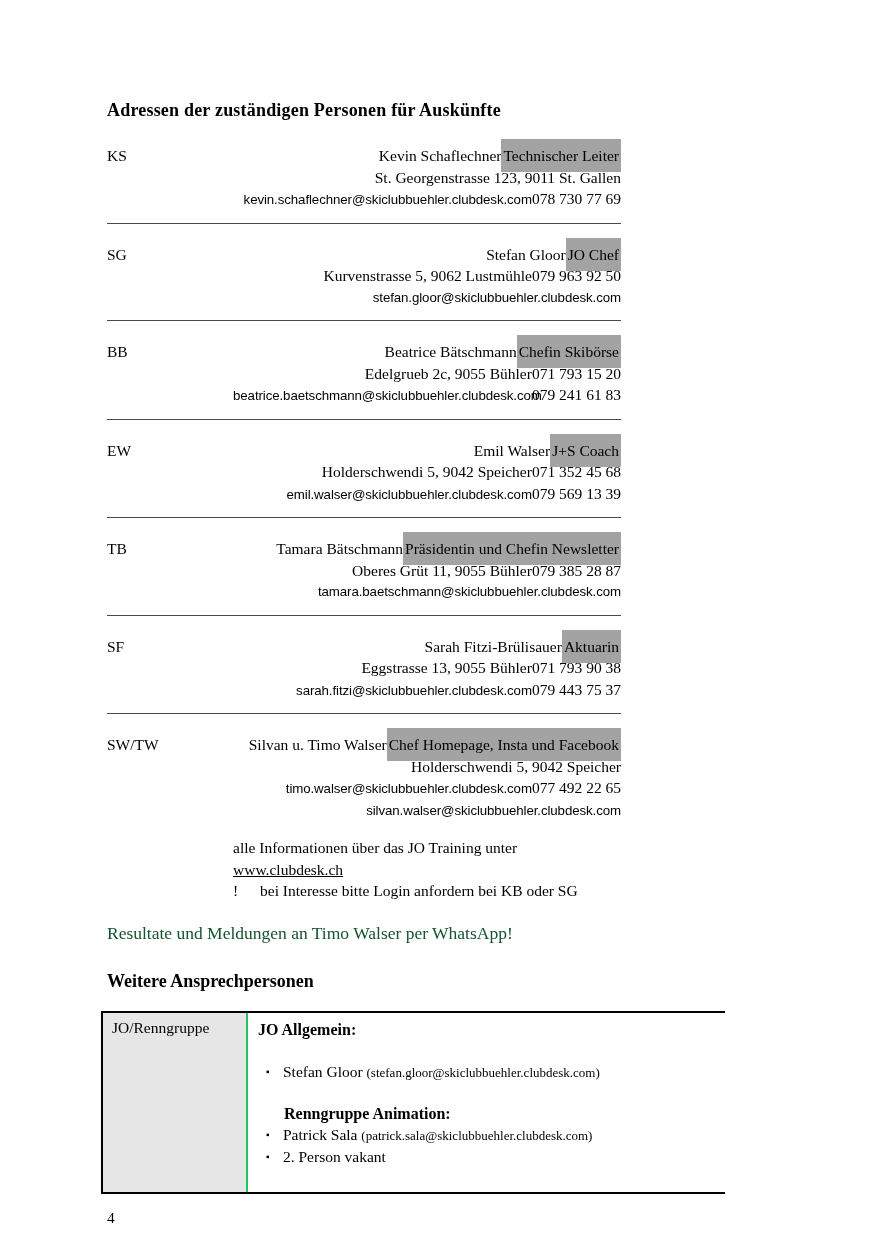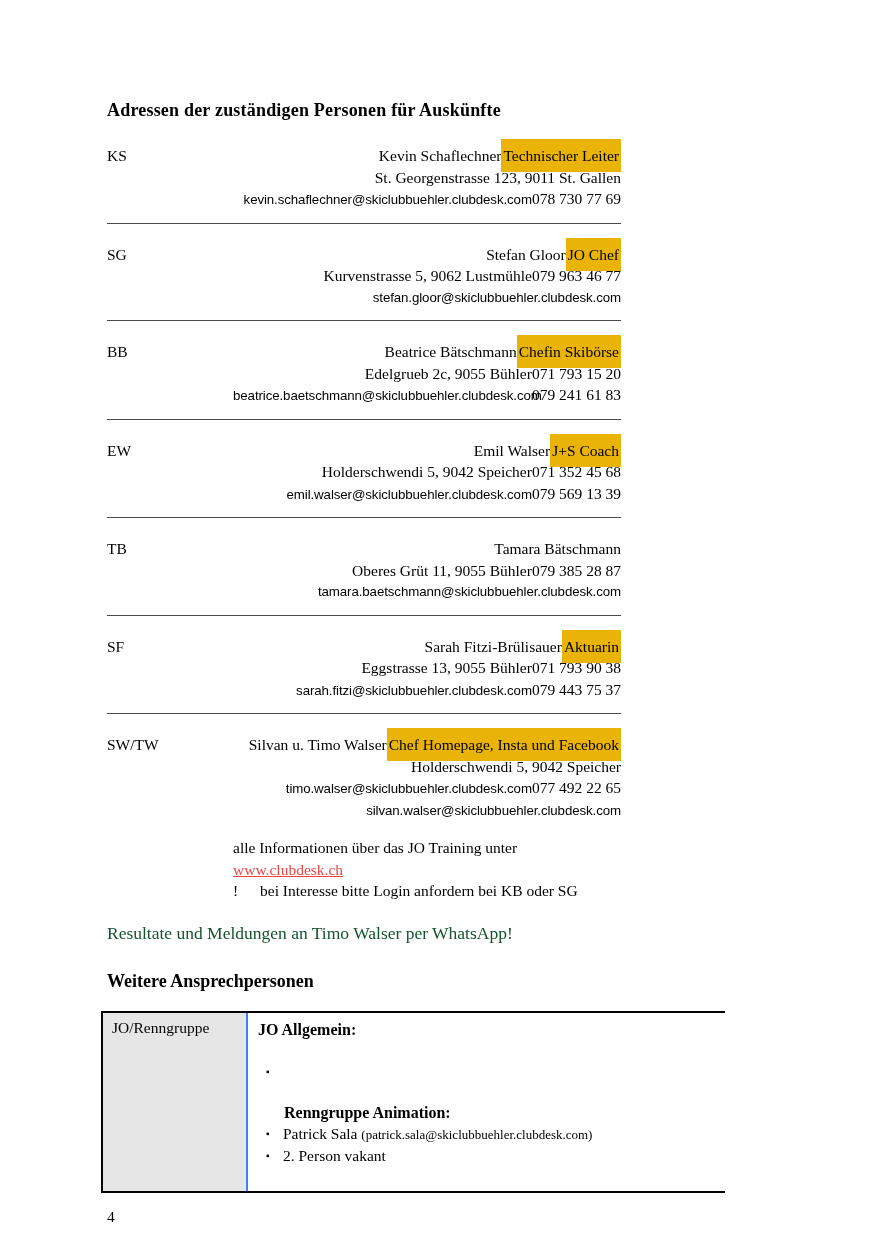--- a/index.html
+++ b/index.html
@@ -10,29 +10,29 @@
   }
   .page{position:relative;width:725px;height:1259px;overflow:hidden;}
   .content{padding:99px 104px 0 107px;box-sizing:border-box;}
   .doc-title{font-size:18px;font-weight:bold;line-height:22px;letter-spacing:.2px;}
   .contacts{margin-top:24px;}
   .crow{display:flex;align-items:baseline;line-height:21.5px;font-size:15.5px;}
   .col-init{flex:0 0 126px;}
   .col-main{flex:1 1 auto;min-width:0;text-align:right;}
   .col-right{flex:0 0 auto;text-align:right;white-space:nowrap;}
   .email{font-family:"Liberation Sans", sans-serif;font-size:13.3px;letter-spacing:-0.1px;}
-  .hl{background:#eab308;padding:8px 2px;}
+  .hl{background:#a3a3a3;padding:8px 2px;}
   .sep{border-top:1px solid #4a4a4a;height:0;margin:12px 0 20px 0;}
   .info{margin-top:16px;padding-left:126px;font-size:15.5px;line-height:21.5px;}
-  .link{color:#ef4444;text-decoration:underline;cursor:pointer;}
+  .link{color:#000000;text-decoration:underline;cursor:pointer;}
   .bang{display:inline-block;width:27px;}
   .alert-line{margin-top:19px;font-size:17.5px;line-height:24px;color:#14532d;}
   .section-heading{margin-top:25px;font-size:18px;font-weight:bold;line-height:22px;}
   .contact-table{display:flex;margin:19px 0 0 -6px;width:678px;border:2px solid #000;box-sizing:border-box;}
-  .tcell-label{flex:0 0 145px;background:#e6e6e6;border-right:2px solid #3b82f6;
+  .tcell-label{flex:0 0 145px;background:#e6e6e6;border-right:2px solid #22c55e;
     padding:5px 6px 0 9px;font-size:15.5px;line-height:20px;box-sizing:border-box;}
   .tcell-body{flex:1 1 auto;padding:6px 12px 24px 10px;}
   .tbl-title{font-size:16px;font-weight:bold;line-height:21px;}
   .sub-title{margin:20px 0 0 26px;}
   .bullet-row{display:flex;margin-left:8px;line-height:21px;font-size:15.5px;}
   .bullet-row.first-gap{margin-top:21px;}
   .bullet-glyph{flex:0 0 17px;font-size:10px;line-height:21px;}
   .email-paren{font-size:13px;}
   .page-number{margin-top:13px;font-size:15.5px;line-height:21px;}
 </style>
@@ -67,21 +67,21 @@
 
       <div>
         <div class="crow">
           <div class="col-init">SG</div>
           <div class="col-main">Stefan Gloor</div>
           <div class="col-right"><span class="hl">JO Chef</span></div>
         </div>
         <div class="crow">
           <div class="col-init"></div>
           <div class="col-main">Kurvenstrasse 5, 9062 Lustmühle</div>
-          <div class="col-right">079 963 46 77</div>
+          <div class="col-right">079 963 92 50</div>
         </div>
         <div class="crow">
           <div class="col-init"></div>
           <div class="col-main email">stefan.gloor@skiclubbuehler.clubdesk.com</div>
           <div class="col-right"></div>
         </div>
       </div>
       <div class="sep"></div>
 
       <div>
@@ -119,20 +119,21 @@
           <div class="col-main email">emil.walser@skiclubbuehler.clubdesk.com</div>
           <div class="col-right">079 569 13 39</div>
         </div>
       </div>
       <div class="sep"></div>
 
       <div>
         <div class="crow">
           <div class="col-init">TB</div>
           <div class="col-main">Tamara Bätschmann</div>
+          <div class="col-right"><span class="hl">Präsidentin und Chefin Newsletter</span></div>
         </div>
         <div class="crow">
           <div class="col-init"></div>
           <div class="col-main">Oberes Grüt 11, 9055 Bühler</div>
           <div class="col-right">079 385 28 87</div>
         </div>
         <div class="crow">
           <div class="col-init"></div>
           <div class="col-main email">tamara.baetschmann@skiclubbuehler.clubdesk.com</div>
           <div class="col-right"></div>
@@ -191,20 +192,21 @@
     <div class="alert-line">Resultate und Meldungen an Timo Walser per WhatsApp!</div>
 
     <div class="section-heading">Weitere Ansprechpersonen</div>
 
     <div class="contact-table">
       <div class="tcell-label">JO/Renngruppe</div>
       <div class="tcell-body">
         <div class="tbl-title">JO Allgemein:</div>
         <div class="bullet-row first-gap">
           <span class="bullet-glyph">▪</span>
+          <span><span>Stefan Gloor </span><span class="email-paren">(stefan.gloor@skiclubbuehler.clubdesk.com)</span></span>
         </div>
         <div class="tbl-title sub-title">Renngruppe Animation:</div>
         <div class="bullet-row">
           <span class="bullet-glyph">▪</span>
           <span><span>Patrick Sala </span><span class="email-paren">(patrick.sala@skiclubbuehler.clubdesk.com)</span></span>
         </div>
         <div class="bullet-row">
           <span class="bullet-glyph">▪</span>
           <span><span>2. Person vakant</span><span class="email-paren"></span></span>
         </div>

